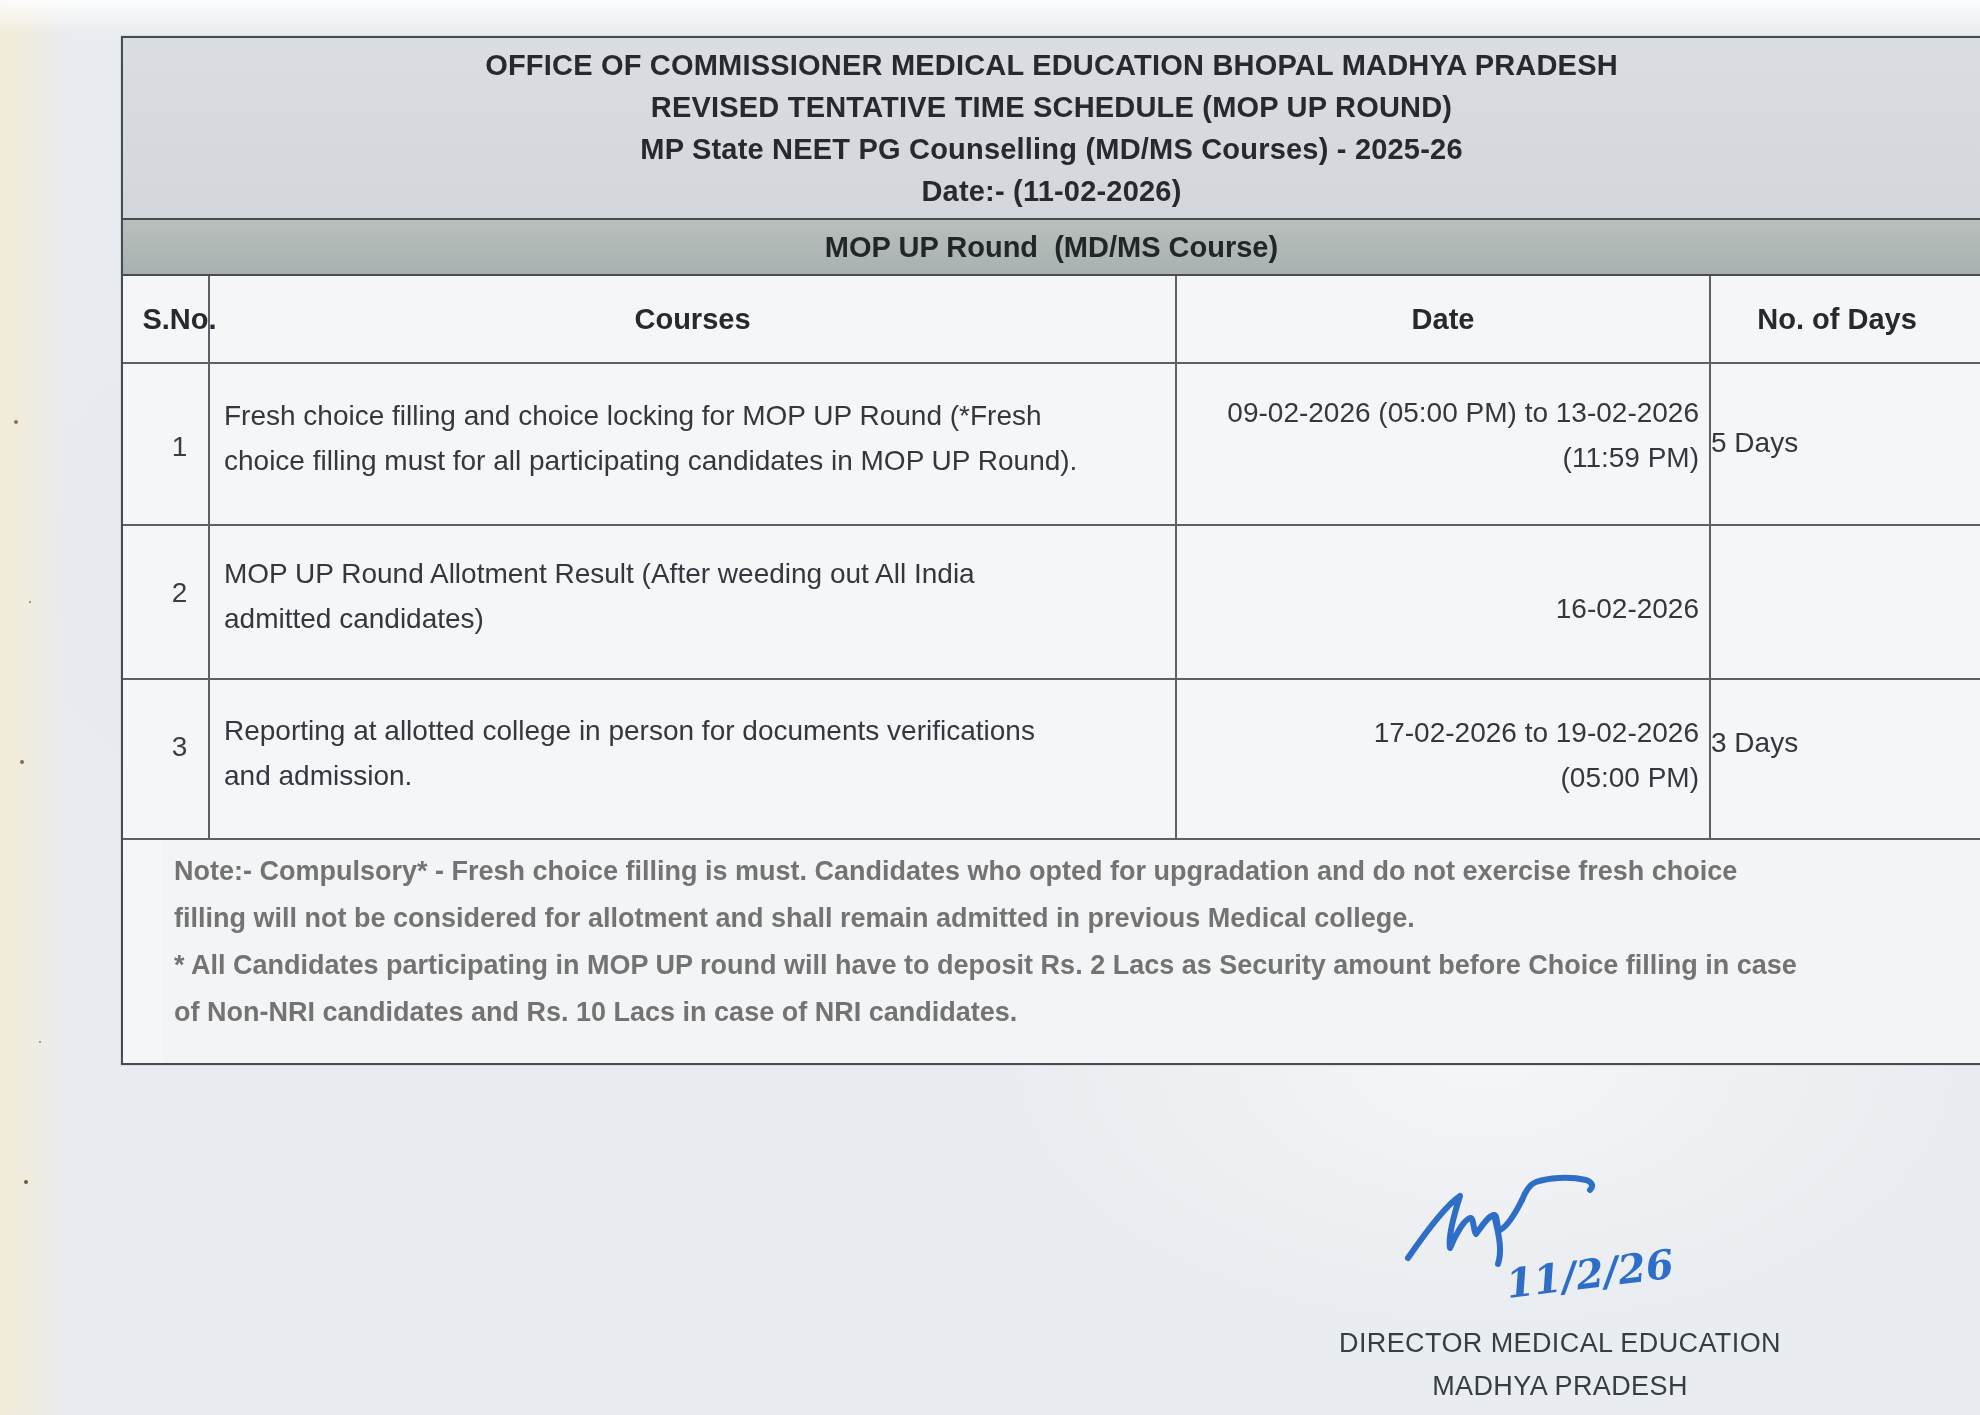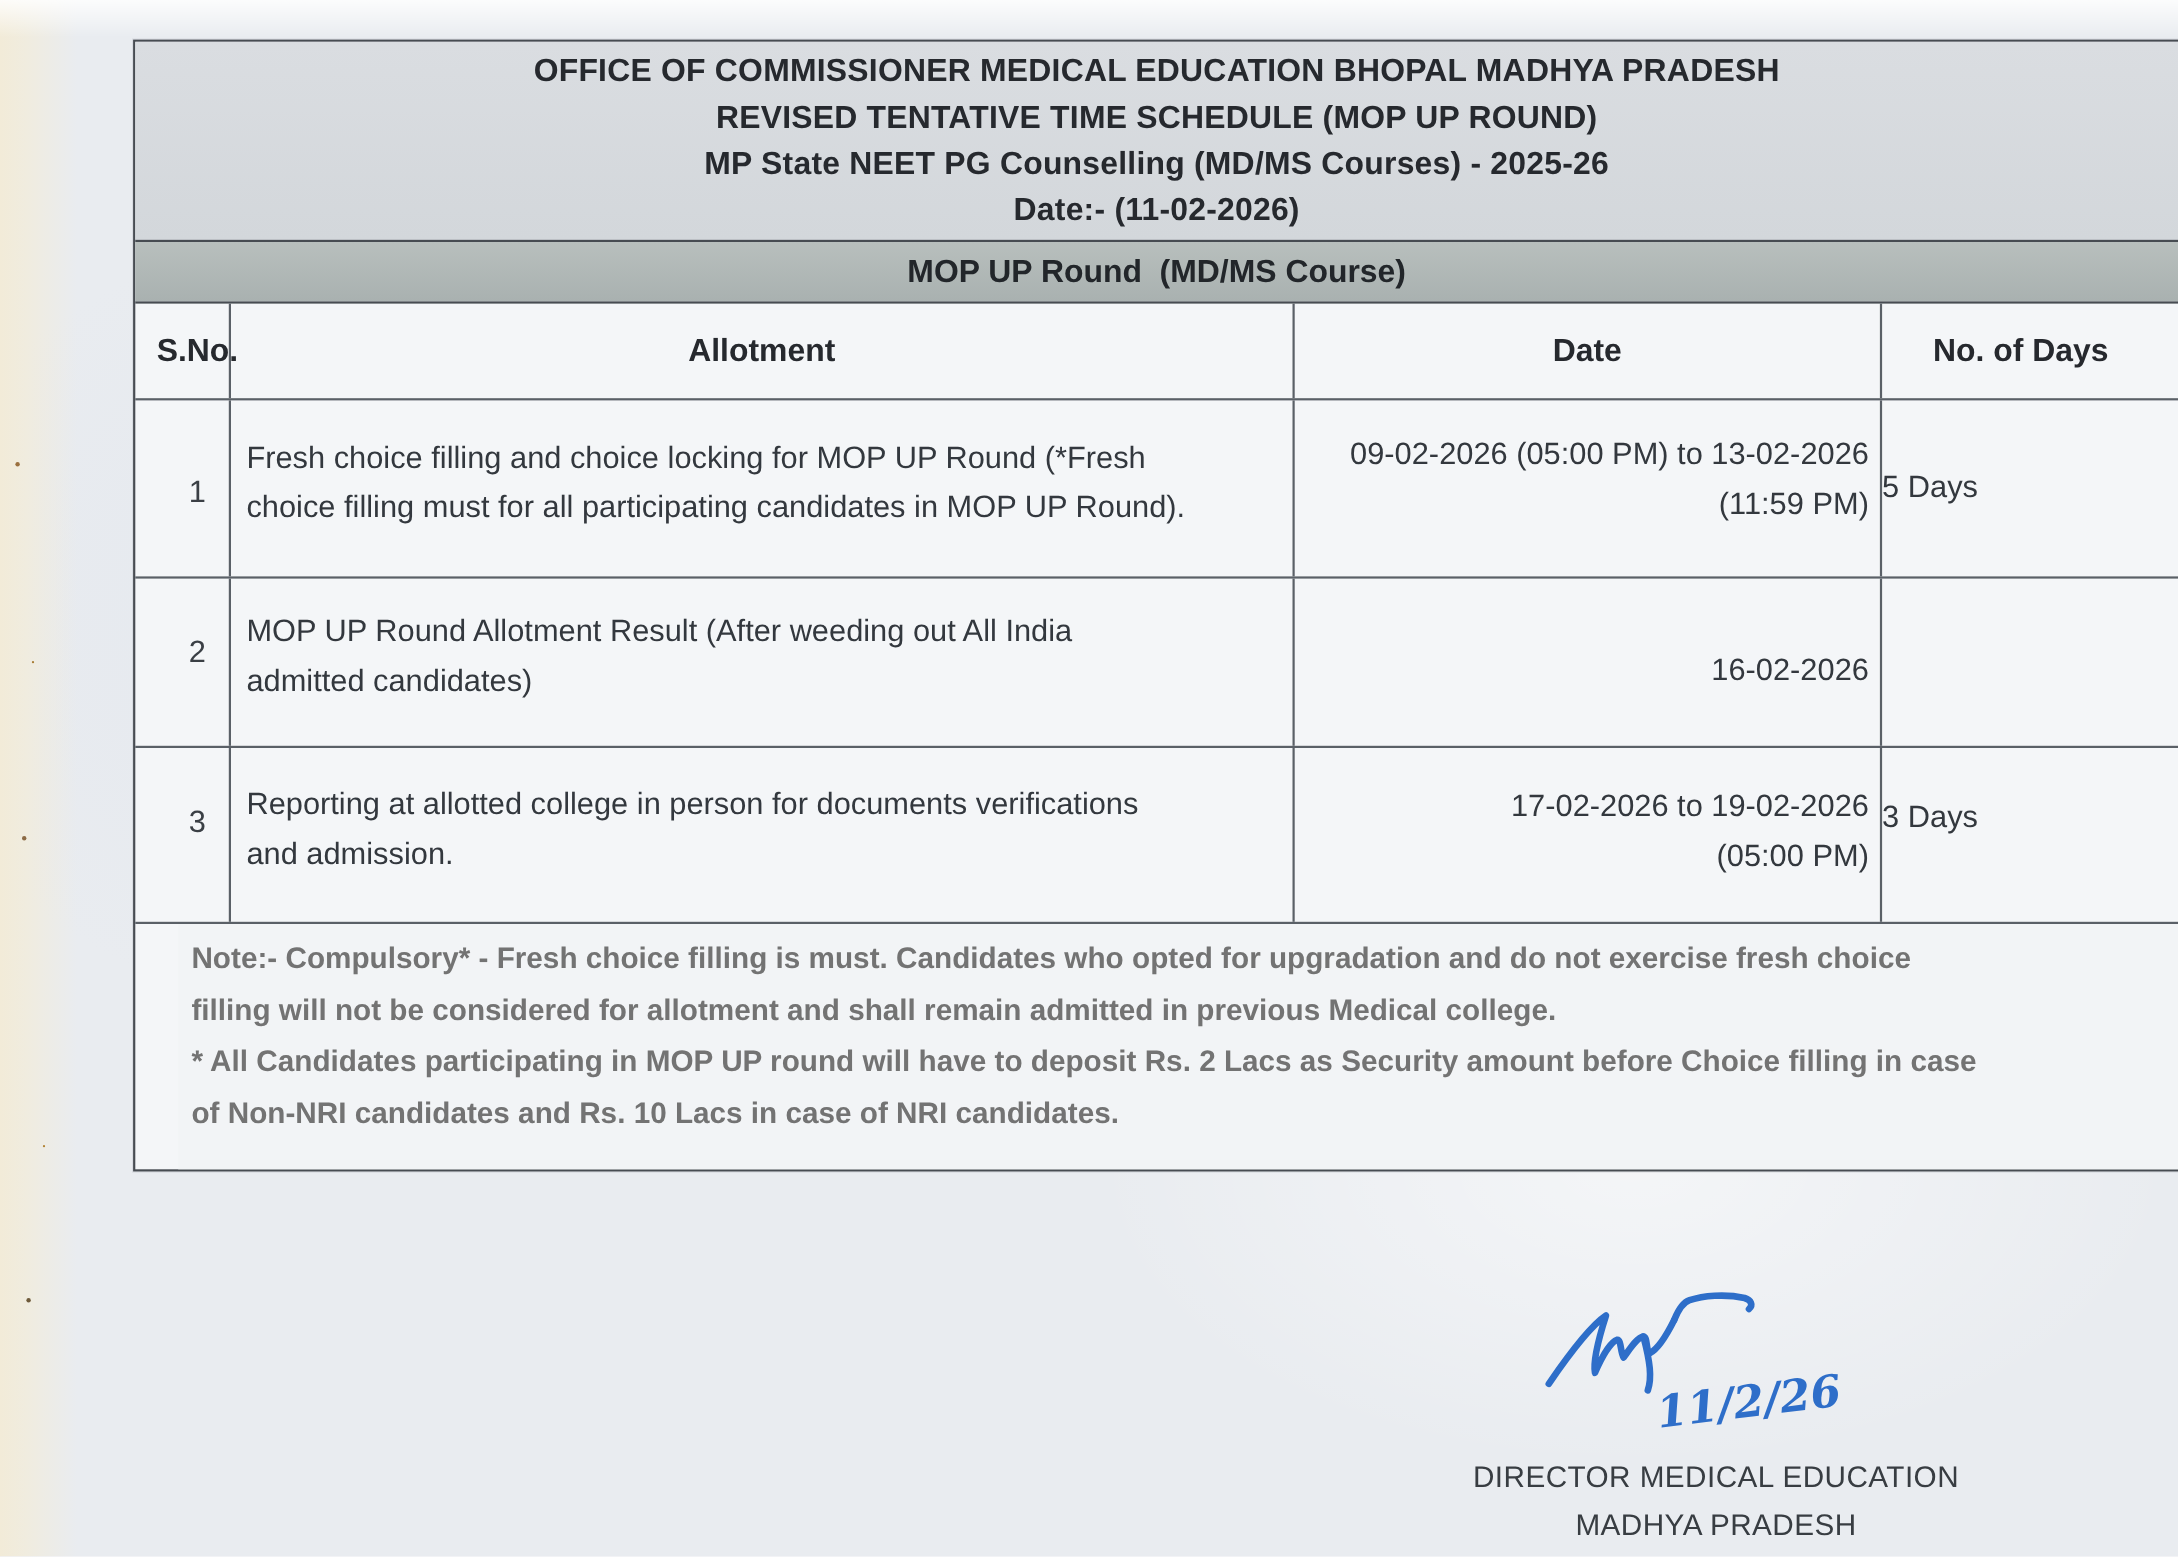--- a/index.html
+++ b/index.html
@@ -113,21 +113,21 @@
       <div class="t">OFFICE OF COMMISSIONER MEDICAL EDUCATION BHOPAL MADHYA PRADESH</div>
       <div class="t">REVISED TENTATIVE TIME SCHEDULE (MOP UP ROUND)</div>
       <div class="t">MP State NEET PG Counselling (MD/MS  Courses) - 2025-26</div>
       <div class="t">Date:- (11-02-2026)</div>
     </div>
 
     <div class="mop-bar">MOP UP Round  (MD/MS Course)</div>
 
     <div class="tr th-row">
       <div class="td c-sno">S.No.</div>
-      <div class="td c-act">Allotment</div>
+      <div class="td c-act">Courses</div>
       <div class="td c-date">Date</div>
       <div class="td c-days">No. of Days</div>
     </div>
 
     <div class="tr row1 body-font">
       <div class="td c-sno sno-cell">1</div>
       <div class="td c-act act-cell">
         <span>Fresh choice filling and choice locking for MOP UP Round (*Fresh</span>
         <span>choice filling must for all participating candidates in MOP UP Round).</span>
       </div>

